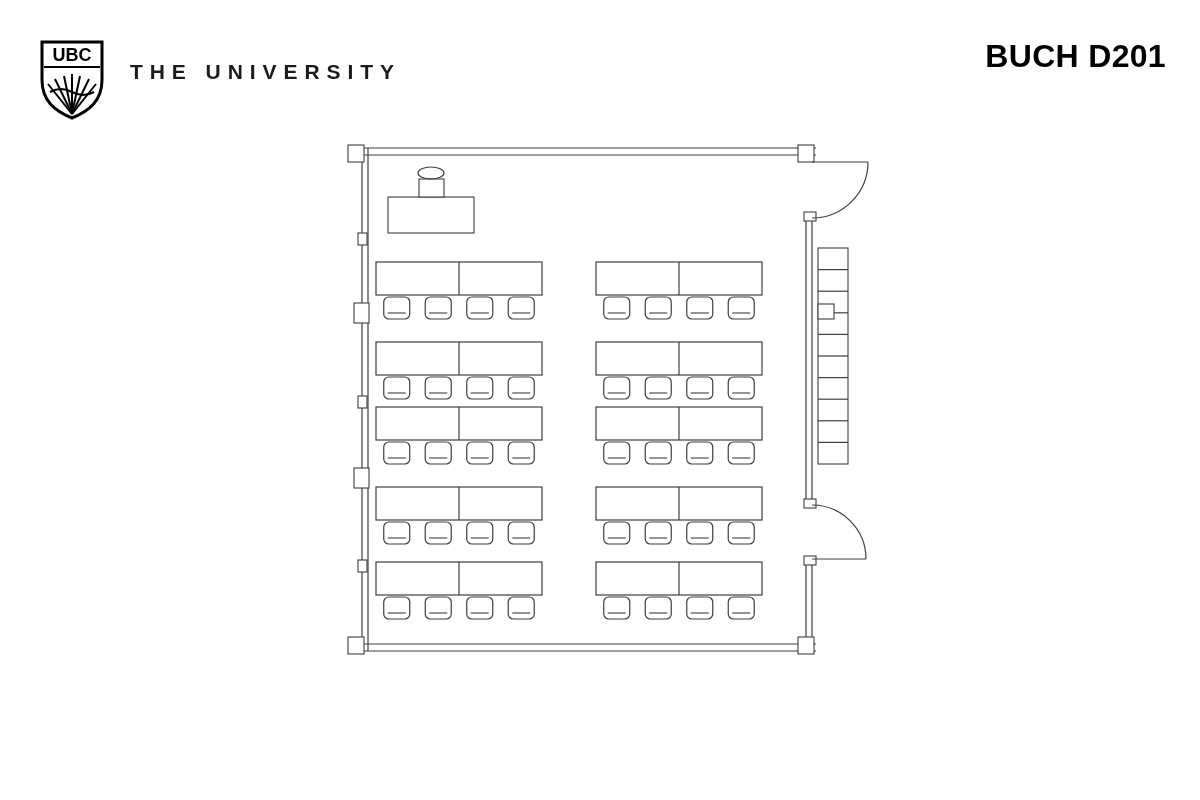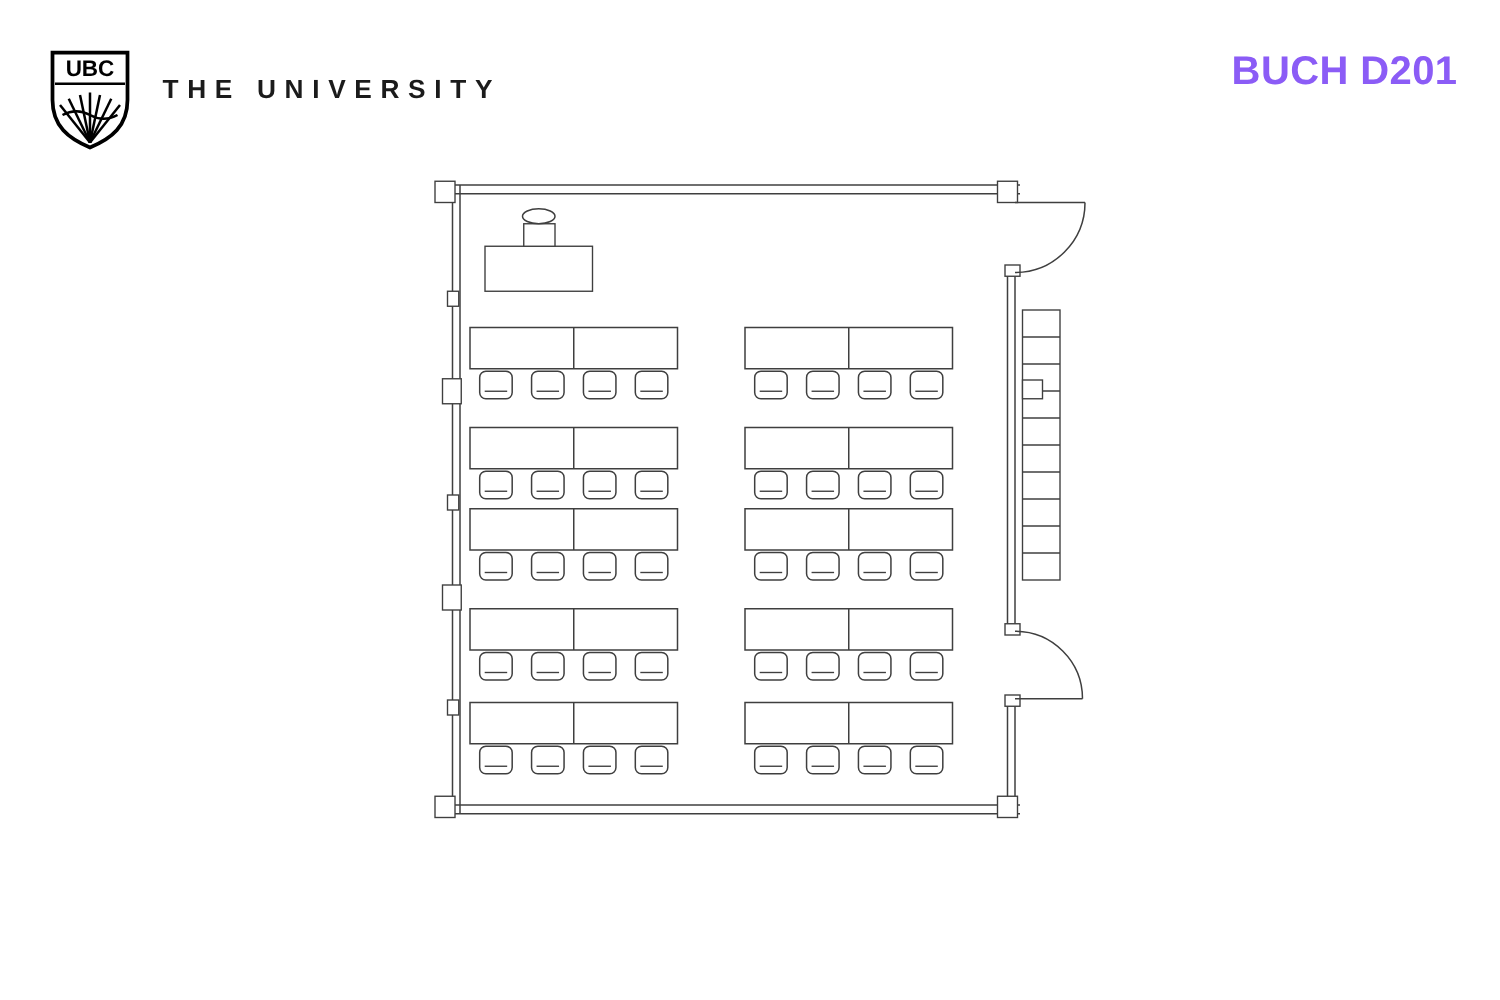--- a/index.html
+++ b/index.html
@@ -9,21 +9,21 @@
     overflow:hidden;
   }
   .header{position:absolute;left:0;top:0;width:1200px;height:130px;}
   .logo{position:absolute;left:38px;top:40px;width:68px;height:80px;}
   .uni-name{
     position:absolute;left:130px;top:60px;display:flex;flex-direction:row;gap:27px;
     font-weight:700;font-size:21px;letter-spacing:0.33em;color:#1b1b1b;white-space:nowrap;
   }
   .room-title{
     position:absolute;right:34px;top:38px;font-weight:700;font-size:32px;
-    letter-spacing:0.01em;color:#8b5cf6;white-space:nowrap;
+    letter-spacing:0.01em;color:#000000;white-space:nowrap;
   }
   #plan{position:absolute;left:0;top:0;}
   #plan .stroke{stroke:#3f3f3f;stroke-width:1.2;fill:none;}
   #plan .cap{stroke:#3f3f3f;stroke-width:1.1;fill:#ffffff;}
   #logo-svg .lg{stroke:#000;fill:none;stroke-width:3;}
   #logo-svg .lg-thin{stroke:#000;fill:none;stroke-width:2;}
   #logo-svg text{font-family:"Liberation Sans","DejaVu Sans",sans-serif;font-weight:700;}
 </style>
 </head>
 <body>

